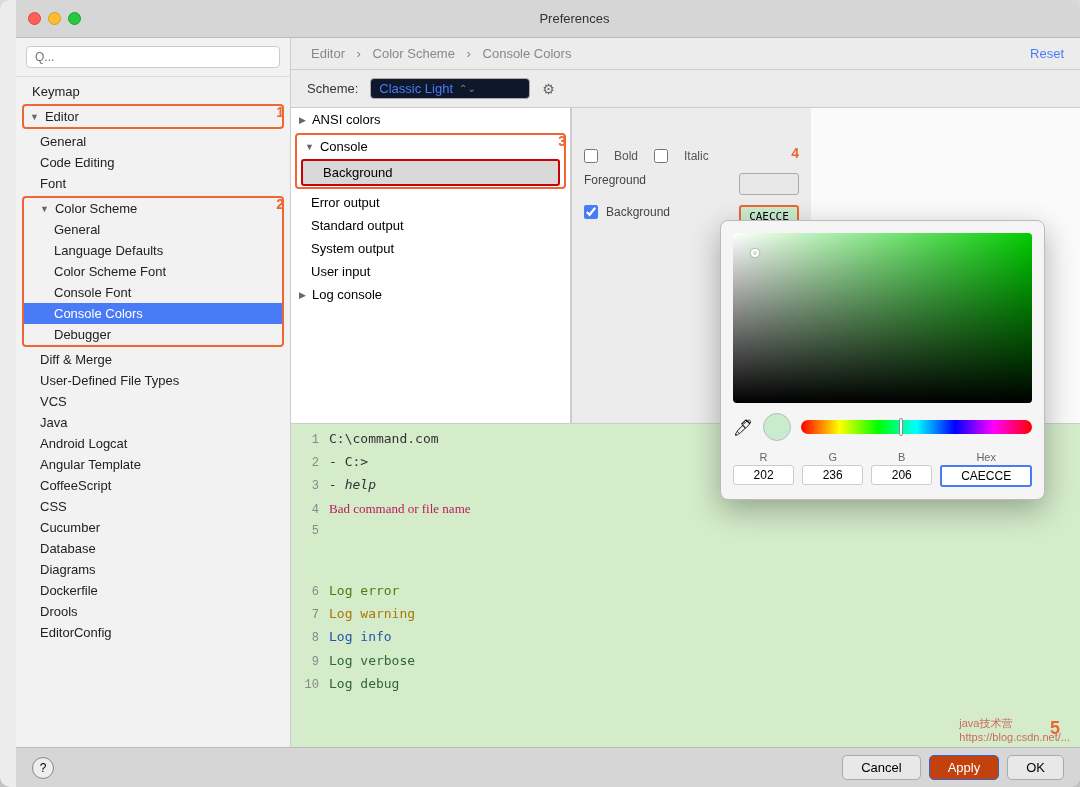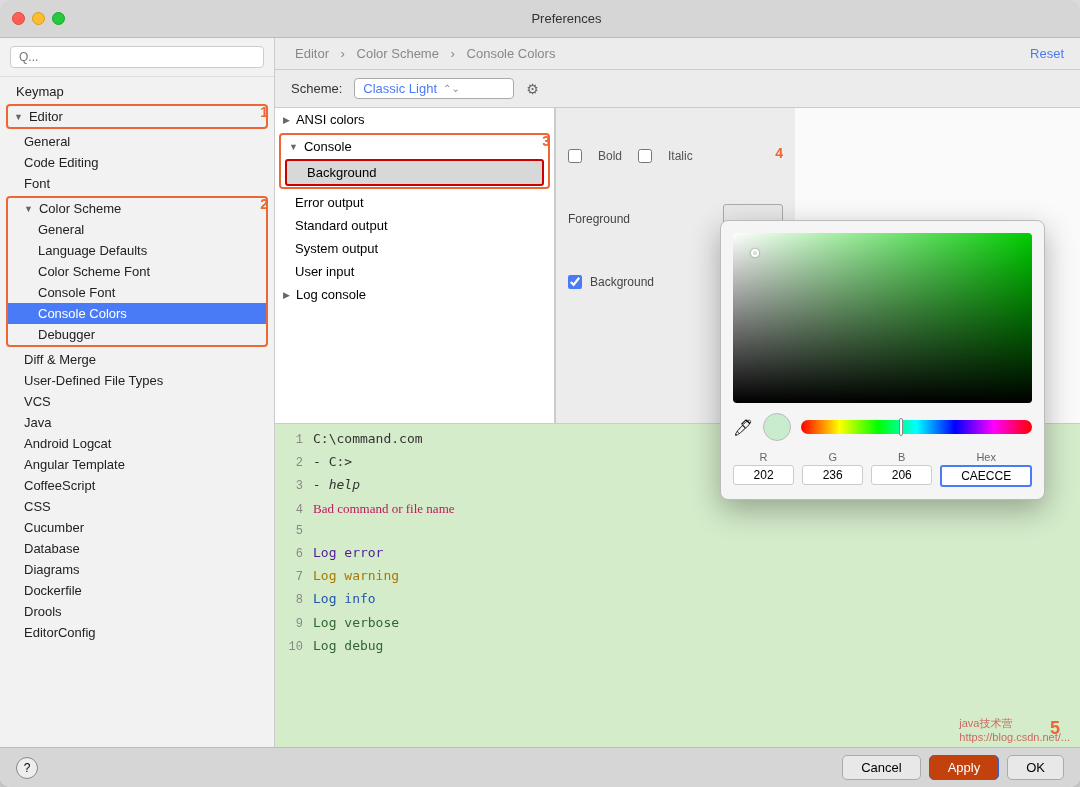--- a/index.html
+++ b/index.html
@@ -15,20 +15,21 @@
     .window {
       width: 1080px;
       height: 787px;
       background: #ececec;
       border-radius: 10px;
       box-shadow: 0 20px 60px rgba(0,0,0,0.4);
       display: flex;
       flex-direction: column;
       overflow: hidden;
       position: relative;
+      padding-left: 16px;
     }
     .titlebar {
       height: 38px;
       background: #d6d6d6;
       display: flex;
       align-items: center;
       padding: 0 12px;
       border-bottom: 1px solid #bbb;
       flex-shrink: 0;
     }
@@ -140,21 +141,21 @@
       background: #ececec;
       border-bottom: 1px solid #ccc;
       flex-shrink: 0;
     }
     .scheme-label { font-size: 13px; color: #333; }
     .scheme-select {
       display: flex;
       align-items: center;
       border: 1px solid #aaa;
       border-radius: 4px;
-      background: #ffffff;
+      background: #0f172a;
       padding: 2px 8px;
       gap: 6px;
       min-width: 160px;
     }
     .scheme-name { color: #4a7bf7; font-weight: 500; }
     .scheme-arrow { color: #888; font-size: 10px; }
     .gear-icon { color: #666; font-size: 14px; cursor: pointer; }
     
     .tree-panel {
       width: 280px;
@@ -179,23 +180,22 @@
       border-left: 1px solid #ccc;
       background: #ececec;
       padding: 12px;
       flex-shrink: 0;
       display: flex;
       flex-direction: column;
       gap: 10px;
     }
     .props-row {
       display: flex;
-      align-items: flex-end;
+      align-items: flex-start;
       gap: 8px;
-      margin-top: 31px;
     }
     .props-checkbox {
       width: 14px; height: 14px;
       accent-color: #4a7bf7;
     }
     .props-label { font-size: 12px; color: #444; flex: 1; }
     .props-color-box {
       width: 60px; height: 22px;
       border: 1px solid #aaa;
       border-radius: 3px;
@@ -562,21 +562,21 @@
           <div class="preview-line">
             <span class="line-num">4</span>
             <span style="color:#be185d;font-family:Liberation Serif, serif;">Bad command or file name</span>
           </div>
           <div class="preview-line">
             <span class="line-num">5</span>
             <span></span>
           </div>
           <div class="preview-line">
             <span class="line-num">6</span>
-            <span style="color:#4c1d95;font-family:monospace;">Log error</span>
+            <span style="color:#4d7c0f;font-family:monospace;margin-top:38px;">Log error</span>
           </div>
           <div class="preview-line">
             <span class="line-num">7</span>
             <span style="color:#aa7700;font-family:monospace;">Log warning</span>
           </div>
           <div class="preview-line">
             <span class="line-num">8</span>
             <span style="color:#2255aa;font-family:monospace;">Log info</span>
           </div>
           <div class="preview-line">

